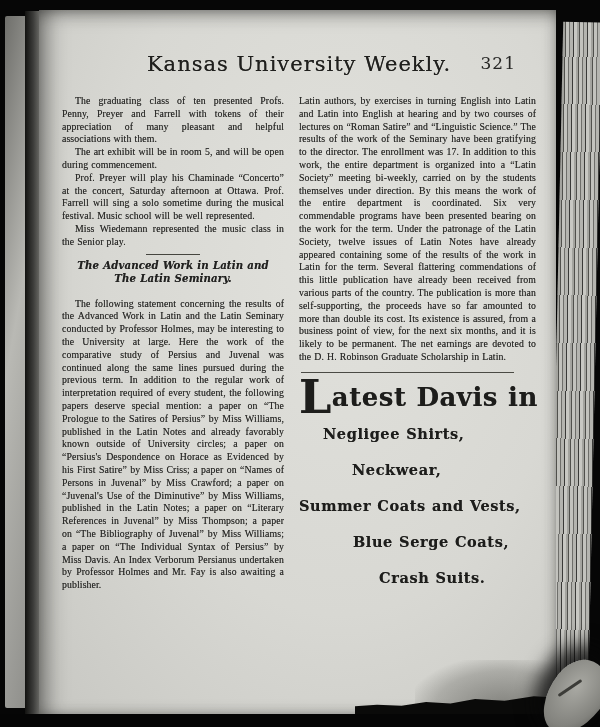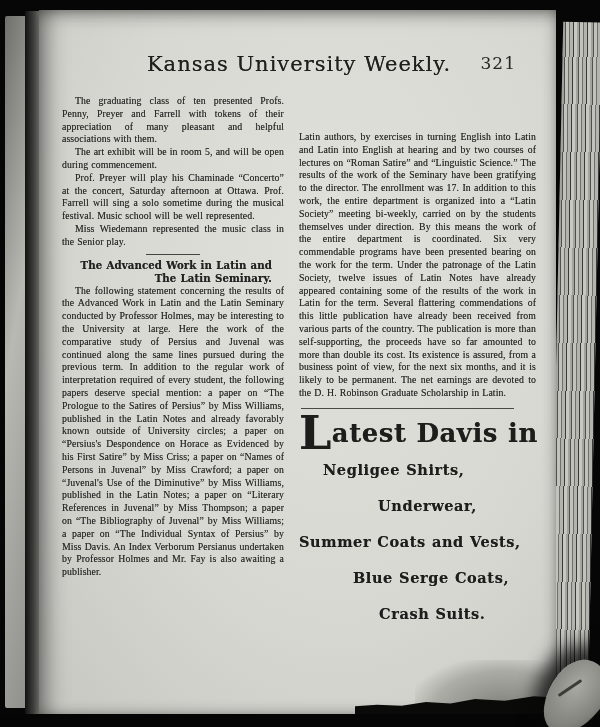--- a/index.html
+++ b/index.html
@@ -42,24 +42,24 @@
     font-size:21px;color:#1f1f1d;letter-spacing:1px;font-weight:500;
     text-shadow:0 0 .5px rgba(35,35,33,.8);}
   .masthead-pagenum{position:absolute;right:20px;top:1px;font-size:17px;color:#252523;
     letter-spacing:1px;}
 
   .columns{display:flex;gap:15px;margin:15px 20px 0 23px;}
   .col{width:50%;font-size:9.8px;line-height:12.8px;text-align:justify;color:#29292б;
     color:#292927;letter-spacing:.1px;word-spacing:.5px;
     text-shadow:0 0 .4px rgba(45,45,43,.65);}
   .col p{margin:0;text-indent:13px;font-family:Liberation Serif, serif;}
-  .col p.noindent{text-indent:0;margin-top:36px;}
+  .col p.noindent{text-indent:0;}
   .section-rule{width:54px;border:0;border-top:1px solid #45453f;margin:5px auto 4px;}
-  .section-heading{margin:0 0 0;padding:0 12px;font-size:10.2px;line-height:13px;
-    font-weight:bold;text-align:right;color:#212120;}
+  .section-heading{margin:0 0 13px;padding:0 12px;font-size:10.2px;line-height:13px;
+    font-weight:bold;text-align:center;color:#212120;font-style:italic;}
   .ad-rule{border:0;border-top:1px solid #4a4a44;margin:8px 22px 0 2px;}
 
   .ad{margin-top:9px;color:#1d1d1b;}
   .ad-heading{font-weight:bold;font-size:26px;line-height:30px;letter-spacing:.5px;
     white-space:nowrap;}
   .ad-heading .initial{font-size:46px;line-height:26px;vertical-align:-7px;font-weight:600;}
   .ad-items{margin-top:14px;}
   .ad-item{font-weight:bold;font-size:14.5px;line-height:15px;letter-spacing:.6px;margin-top:21px;}
   .ad-item.i0{margin-left:24px;margin-top:0;}
   .ad-item.i1{margin-left:53px;}
@@ -100,21 +100,21 @@
       <div class="col">
         <p class="noindent">Latin authors, by exercises in turning English into Latin and Latin into English at hearing and by two courses of lectures on “Roman Satire” and “Linguistic Science.” The results of the work of the Seminary have been gratifying to the director. The enrollment was 17. In addition to this work, the entire department is organized into a “Latin Society” meeting bi-weekly, carried on by the students themselves under direction. By this means the work of the entire department is coordinated. Six very commendable programs have been presented bearing on the work for the term. Under the patronage of the Latin Society, twelve issues of Latin Notes have already appeared containing some of the results of the work in Latin for the term. Several flattering commendations of this little publication have already been received from various parts of the country. The publication is more than self-supporting, the proceeds have so far amounted to more than double its cost. Its existence is assured, from a business point of view, for the next six months, and it is likely to be permanent. The net earnings are devoted to the D. H. Robinson Graduate Scholarship in Latin.</p>
         <hr class="ad-rule">
 
         <div class="ad">
           <div class="ad-heading">
             <span class="initial">L</span><span>atest Davis in</span>
           </div>
           <div class="ad-items">
             <div class="ad-item i0">Negligee Shirts,</div>
-            <div class="ad-item i2">Underwear,</div>
+            <div class="ad-item i1">Neckwear,</div>
             <div class="ad-item i3">Summer Coats and Vests,</div>
             <div class="ad-item i4">Blue Serge Coats,</div>
             <div class="ad-item i5">Crash Suits.</div>
           </div>
 
         </div>
       </div>
 
     </div>
   </div>

